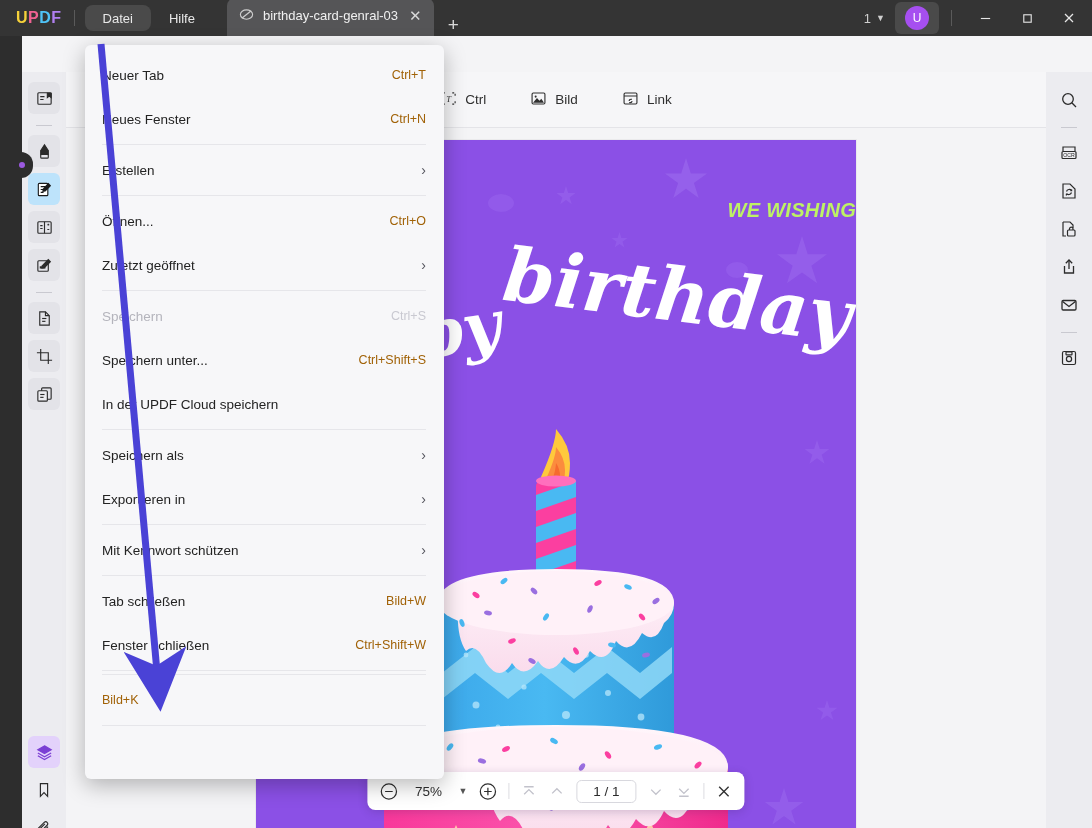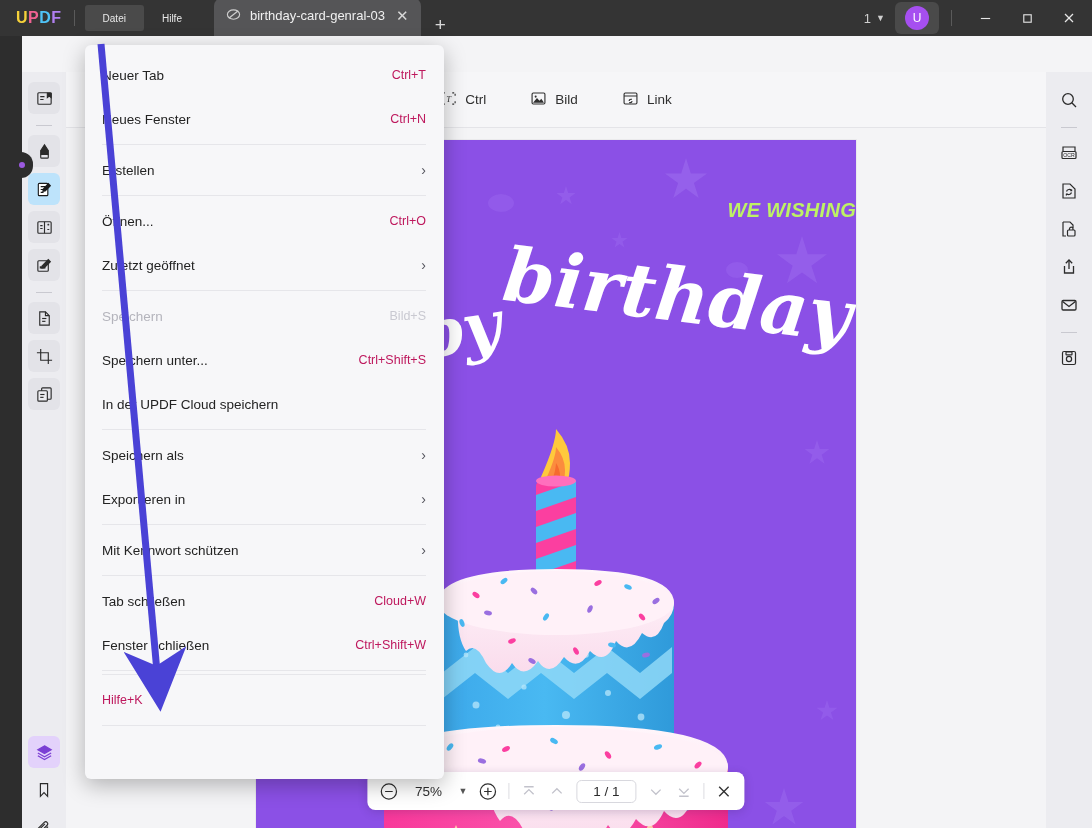--- a/index.html
+++ b/index.html
@@ -22,21 +22,21 @@
   }
   .logo span:nth-child(1){ color:#f5d13a; }
   .logo span:nth-child(2){ color:#f06292; }
   .logo span:nth-child(3){ color:#4fc3f7; }
   .logo span:nth-child(4){ color:#b07ff0; }
   .tb-sep {
     width:1px; height:16px; background:#5a5a5a; margin:0 10px 0 12px;
   }
   .menubtn {
     height:26px; padding:0 18px; display:flex; align-items:center;
-    font-size:10px; color:#e8e8e8; border-radius:3px; cursor:default;
+    font-size:13px; color:#e8e8e8; border-radius:8px; cursor:default;
   }
   .menubtn.active { background:#4a4a4a; }
   .tabstrip { display:flex; align-items:flex-end; height:36px; margin-left:14px; }
   .tab {
     height:38px; min-width:200px; padding:0 10px 3px 12px;
     background:#555557; border-radius:8px 8px 0 0;
     display:flex; align-items:center; gap:9px;
     font-size:13px; color:#f0f0f0;
   }
   .tab-title { white-space:nowrap; }
@@ -171,21 +171,21 @@
     position:absolute;top:45px;left:85px;width:359px;
     background:#f7f7f9;border-radius:6px;
     box-shadow:0 6px 22px rgba(0,0,0,.28);
     padding:8px 0 6px;z-index:40;
   }
   .mi {
     height:44px;display:flex;align-items:center;
     padding:0 18px 0 17px;font-size:13.5px;color:#232323;
   }
   .mi .lbl { flex:1; }
-  .mi .sc { color:#be185d;font-size:12.5px; }
+  .mi .sc { color:#a16207;font-size:12.5px; }
   .mi .arr { color:#55555e;font-size:14px; }
   .mi.disabled .lbl { color:#b4b4bc; }
   .mi.disabled .sc { color:#c9c9d1; }
   .mdiv { height:1px;background:#e6e6ea;margin:3px 18px 3px 17px; }
 
   
   .arrow-ann { position:absolute;top:0;left:0;width:1092px;height:828px;z-index:60;pointer-events:none; }
 </style>
 </head>
 <body>
@@ -648,21 +648,21 @@
         <span class="lbl">Öffnen...</span>
         <span class="sc">Ctrl+O</span>
       </div>
       <div class="mi">
         <span class="lbl">Zuletzt geöffnet</span>
         <span class="arr">›</span>
       </div>
       <div class="mdiv"></div>
       <div class="mi disabled">
         <span class="lbl">Speichern</span>
-        <span class="sc">Bild+S</span>
+        <span class="sc">Ctrl+S</span>
       </div>
       <div class="mi">
         <span class="lbl">Speichern unter...</span>
         <span class="sc">Ctrl+Shift+S</span>
       </div>
       <div class="mi">
         <span class="lbl">In der UPDF Cloud speichern</span>
       </div>
       <div class="mdiv"></div>
       <div class="mi">
@@ -674,30 +674,30 @@
         <span class="arr">›</span>
       </div>
       <div class="mdiv"></div>
       <div class="mi">
         <span class="lbl">Mit Kennwort schützen</span>
         <span class="arr">›</span>
       </div>
       <div class="mdiv"></div>
       <div class="mi">
         <span class="lbl">Tab schließen</span>
-        <span class="sc">Cloud+W</span>
+        <span class="sc">Bild+W</span>
       </div>
       <div class="mi">
         <span class="lbl">Fenster schließen</span>
         <span class="sc">Ctrl+Shift+W</span>
       </div>
       <div class="mdiv"></div>
       <div class="mdiv"></div>
       <div class="mi">
-        <span class="sc">Hilfe+K</span>
+        <span class="sc">Bild+K</span>
       </div>
       <div class="mdiv"></div>
       <div class="mi"></div>
     </div>
 
   <svg class="arrow-ann">
     <defs>
       <marker id="ah" markerWidth="9" markerHeight="9" refX="3.3" refY="4.5" orient="auto">
         <path d="M0,0 L9,4.5 L0,9 L2.4,4.5 Z" fill="#4a42d6"></path>
       </marker>

